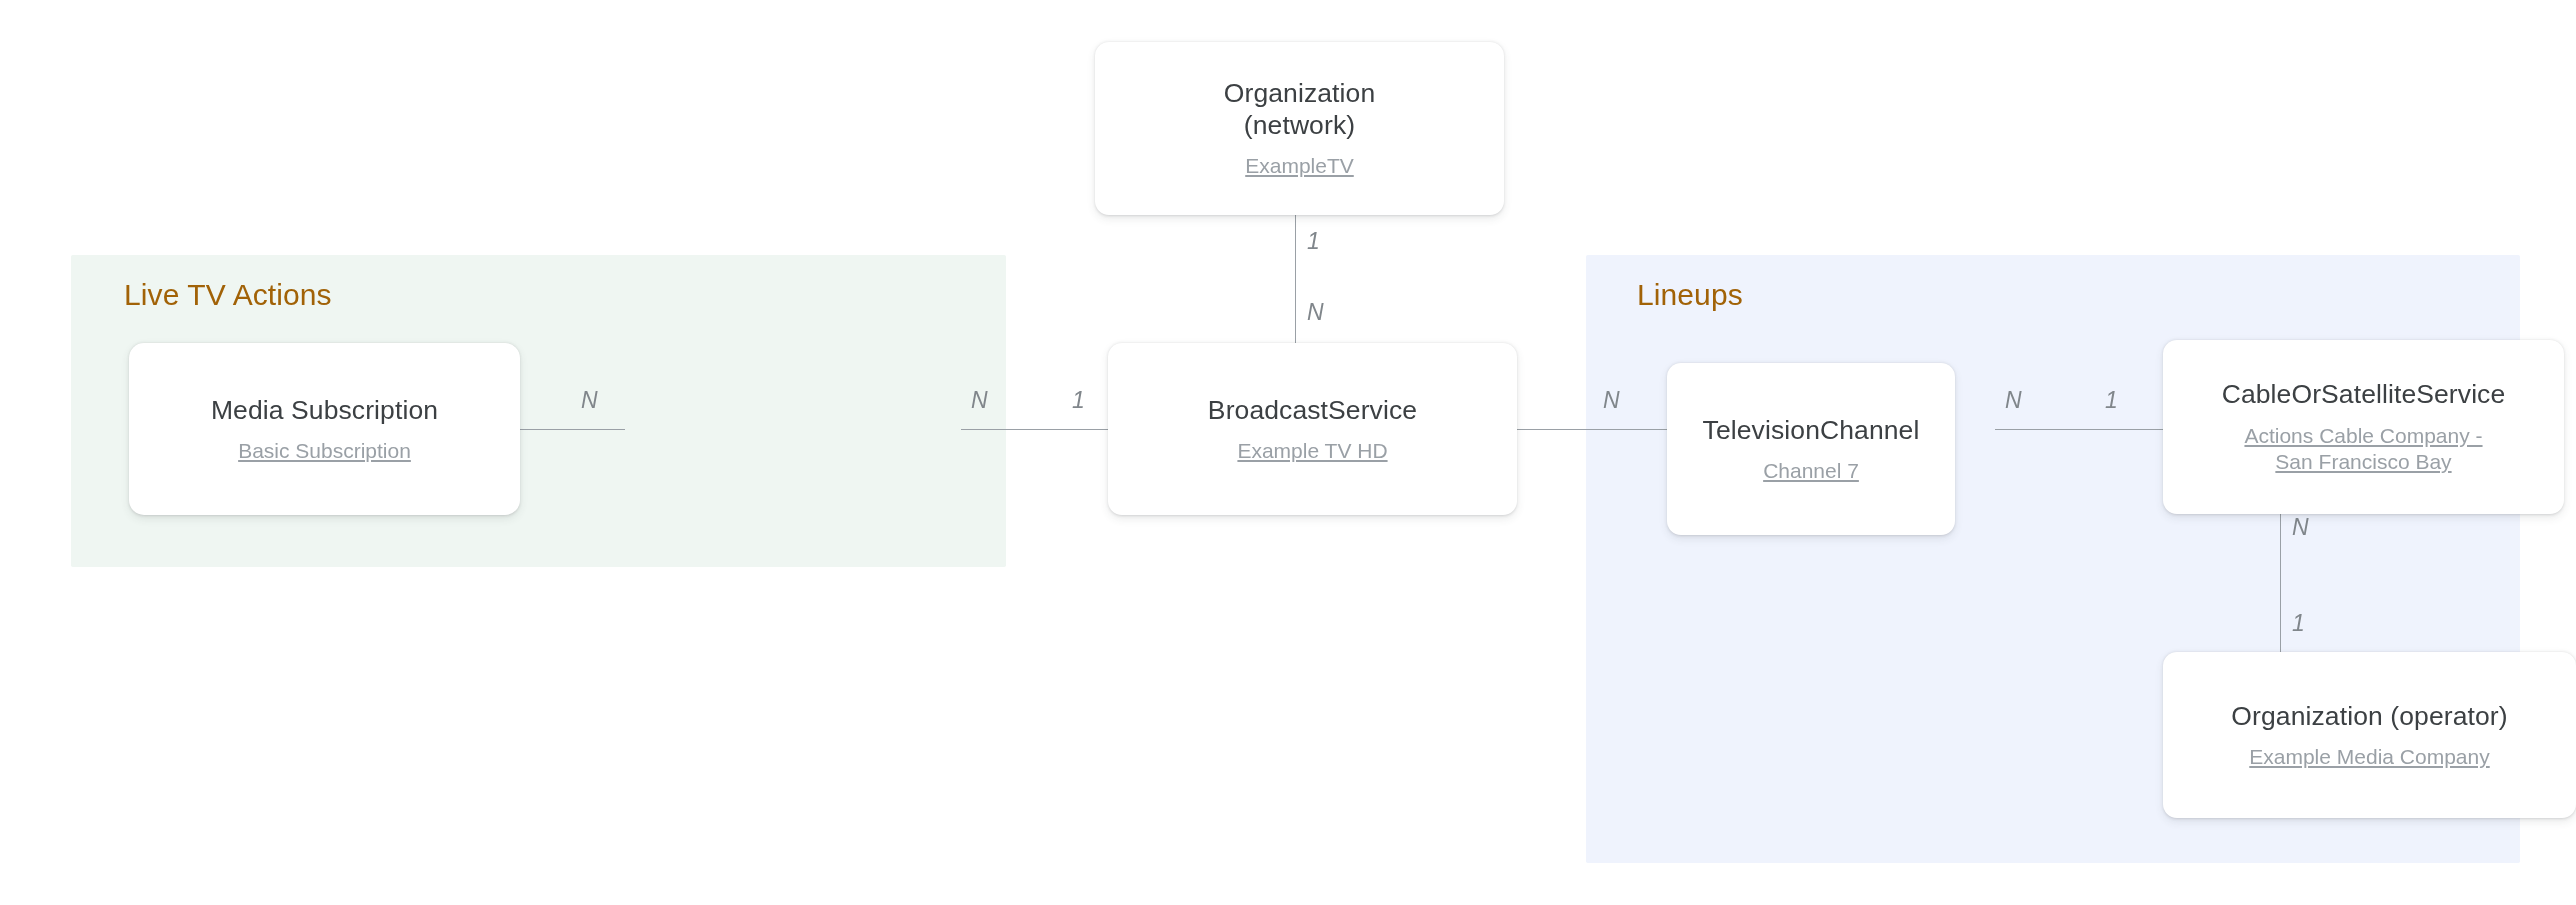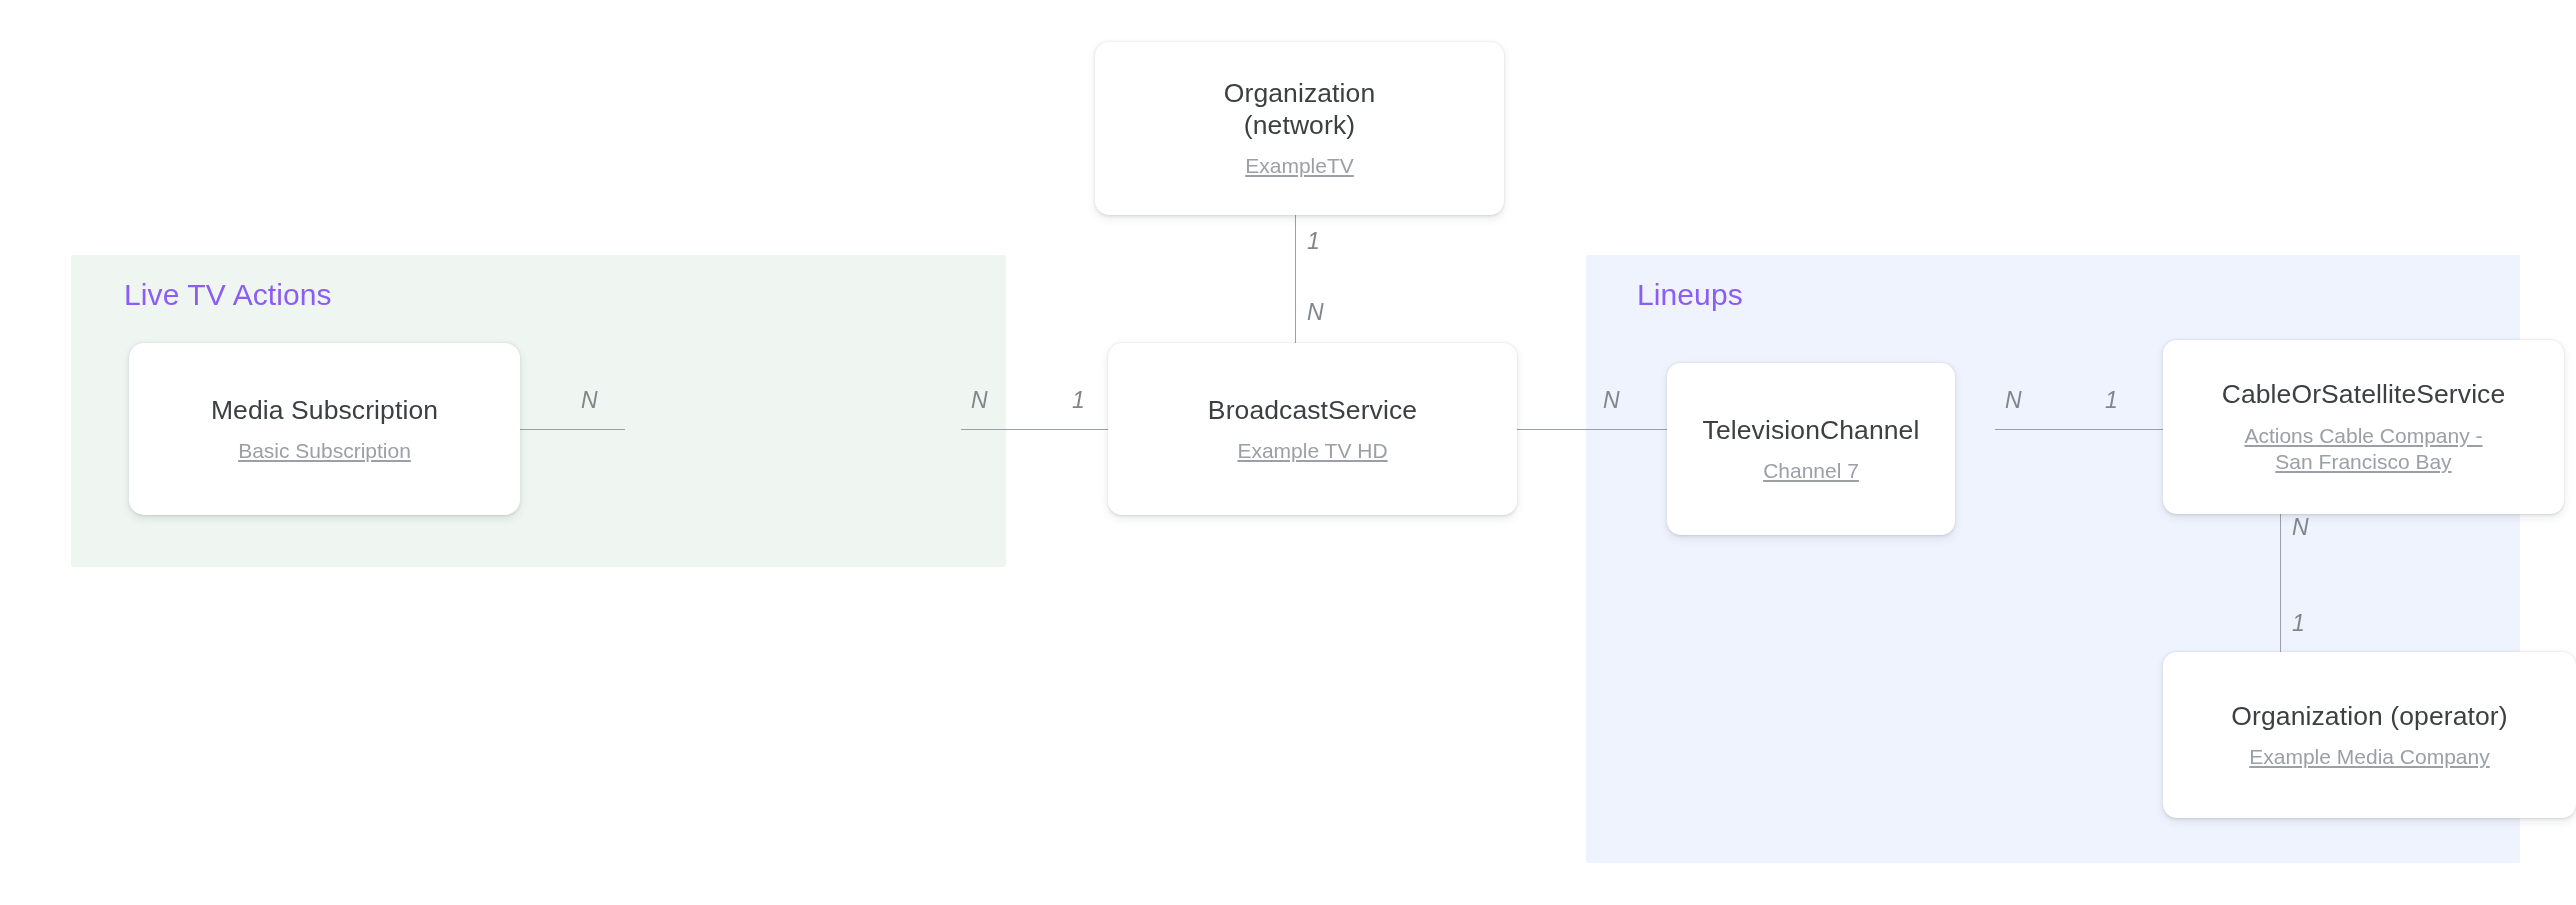--- a/index.html
+++ b/index.html
@@ -21,21 +21,21 @@
 
   
   .group {
     position: absolute;
     border-radius: 1.8px;
   }
   .group-title {
     position: absolute;
     font-size: 30px;
     line-height: 35px;
-    color: #8b5cf6;
+    color: #a16207;
     letter-spacing: 0.1px;
     white-space: nowrap;
   }
 
   
   .card {
     position: absolute;
     background: #ffffff;
     border-radius: 14px;
     box-shadow: 0 0.9px 2.7px rgba(60,64,67,0.16), 0 3.5px 8.8px rgba(60,64,67,0.10);

